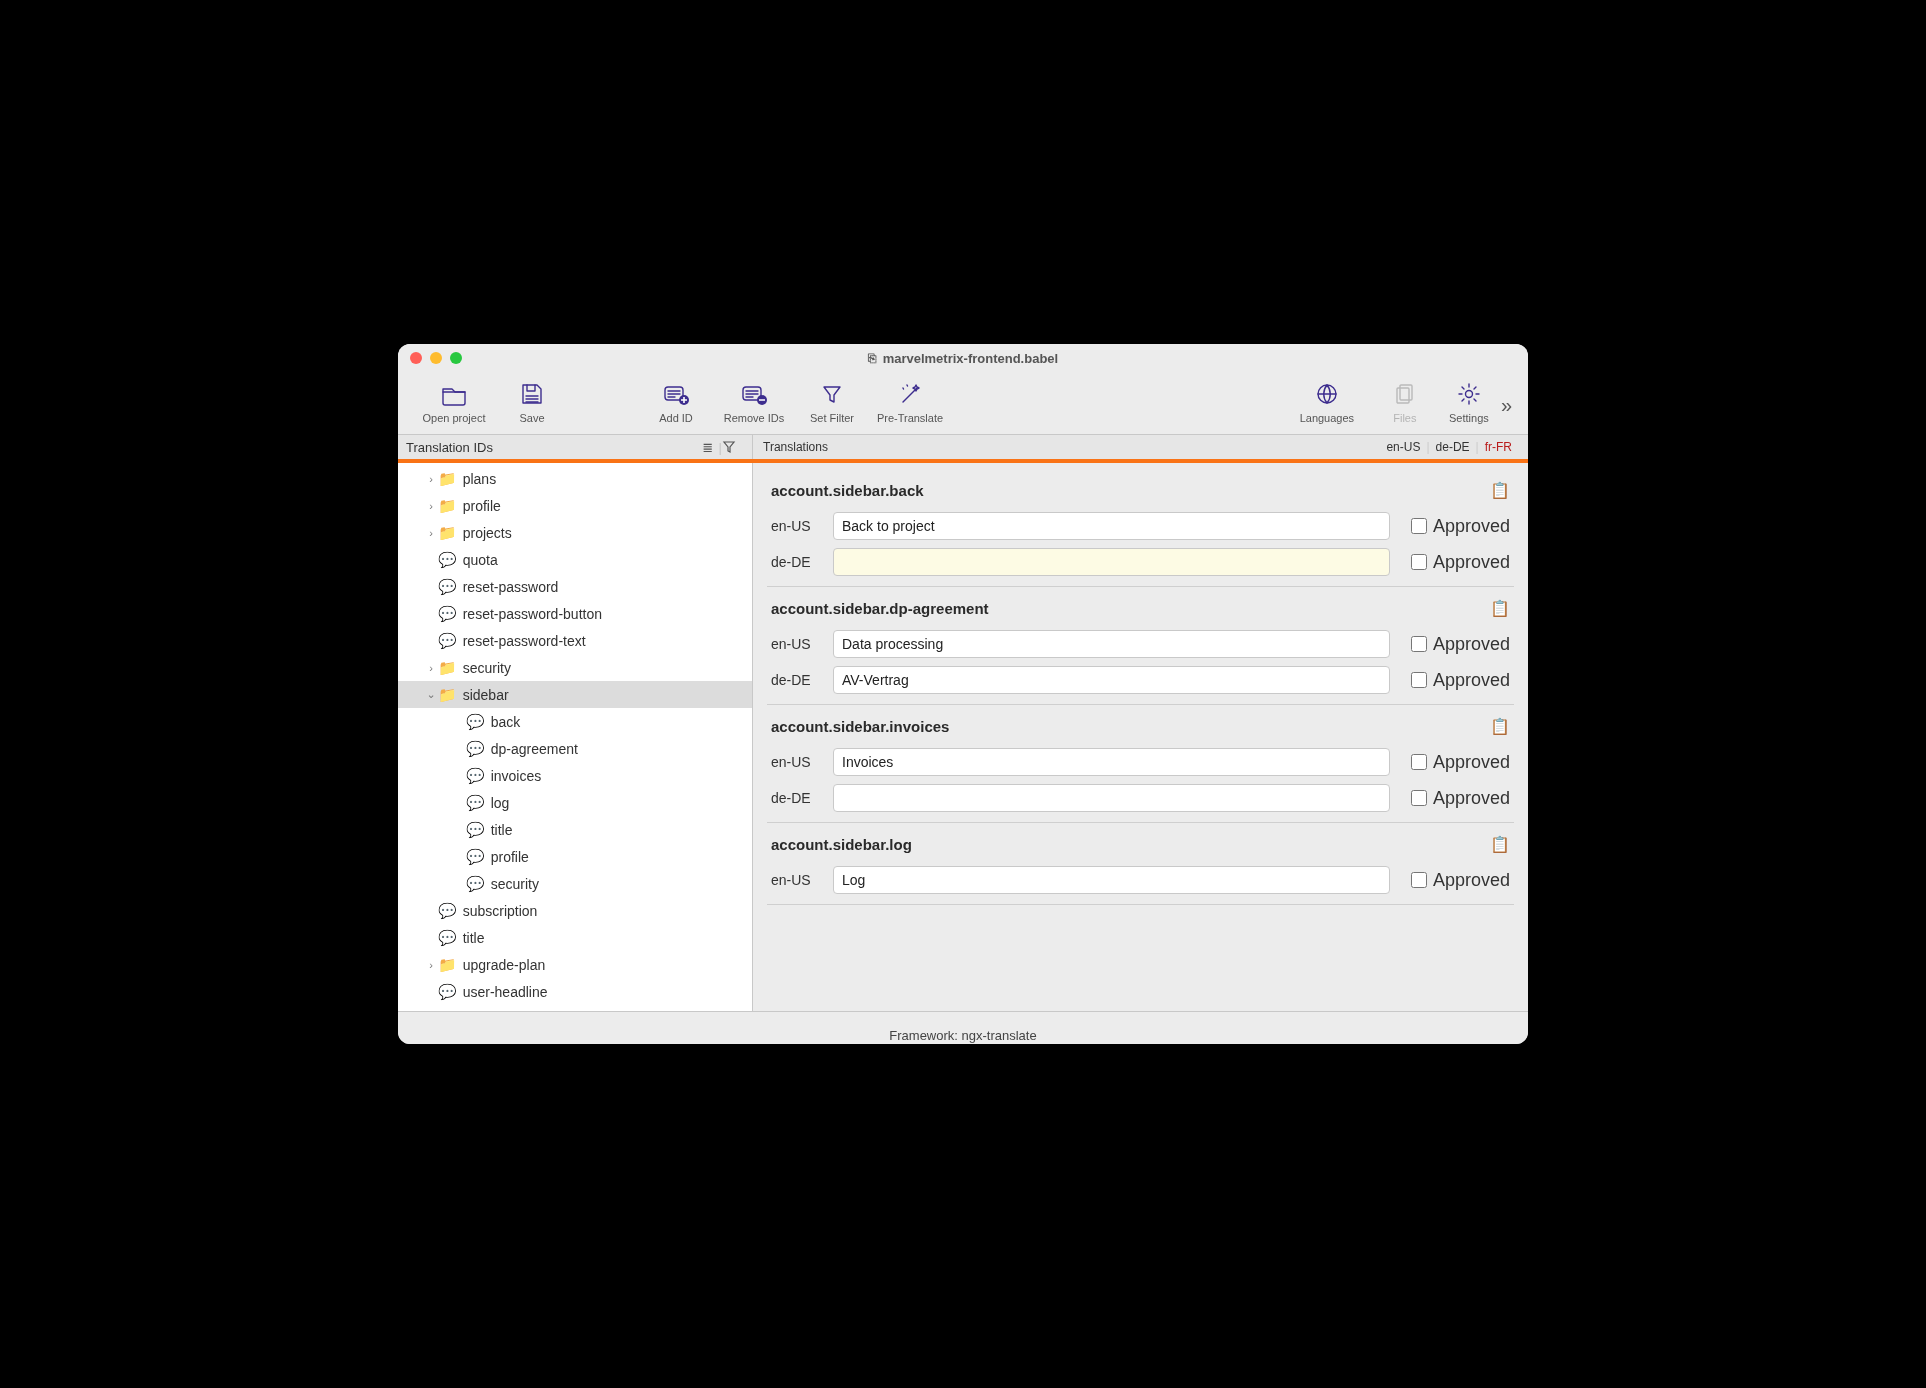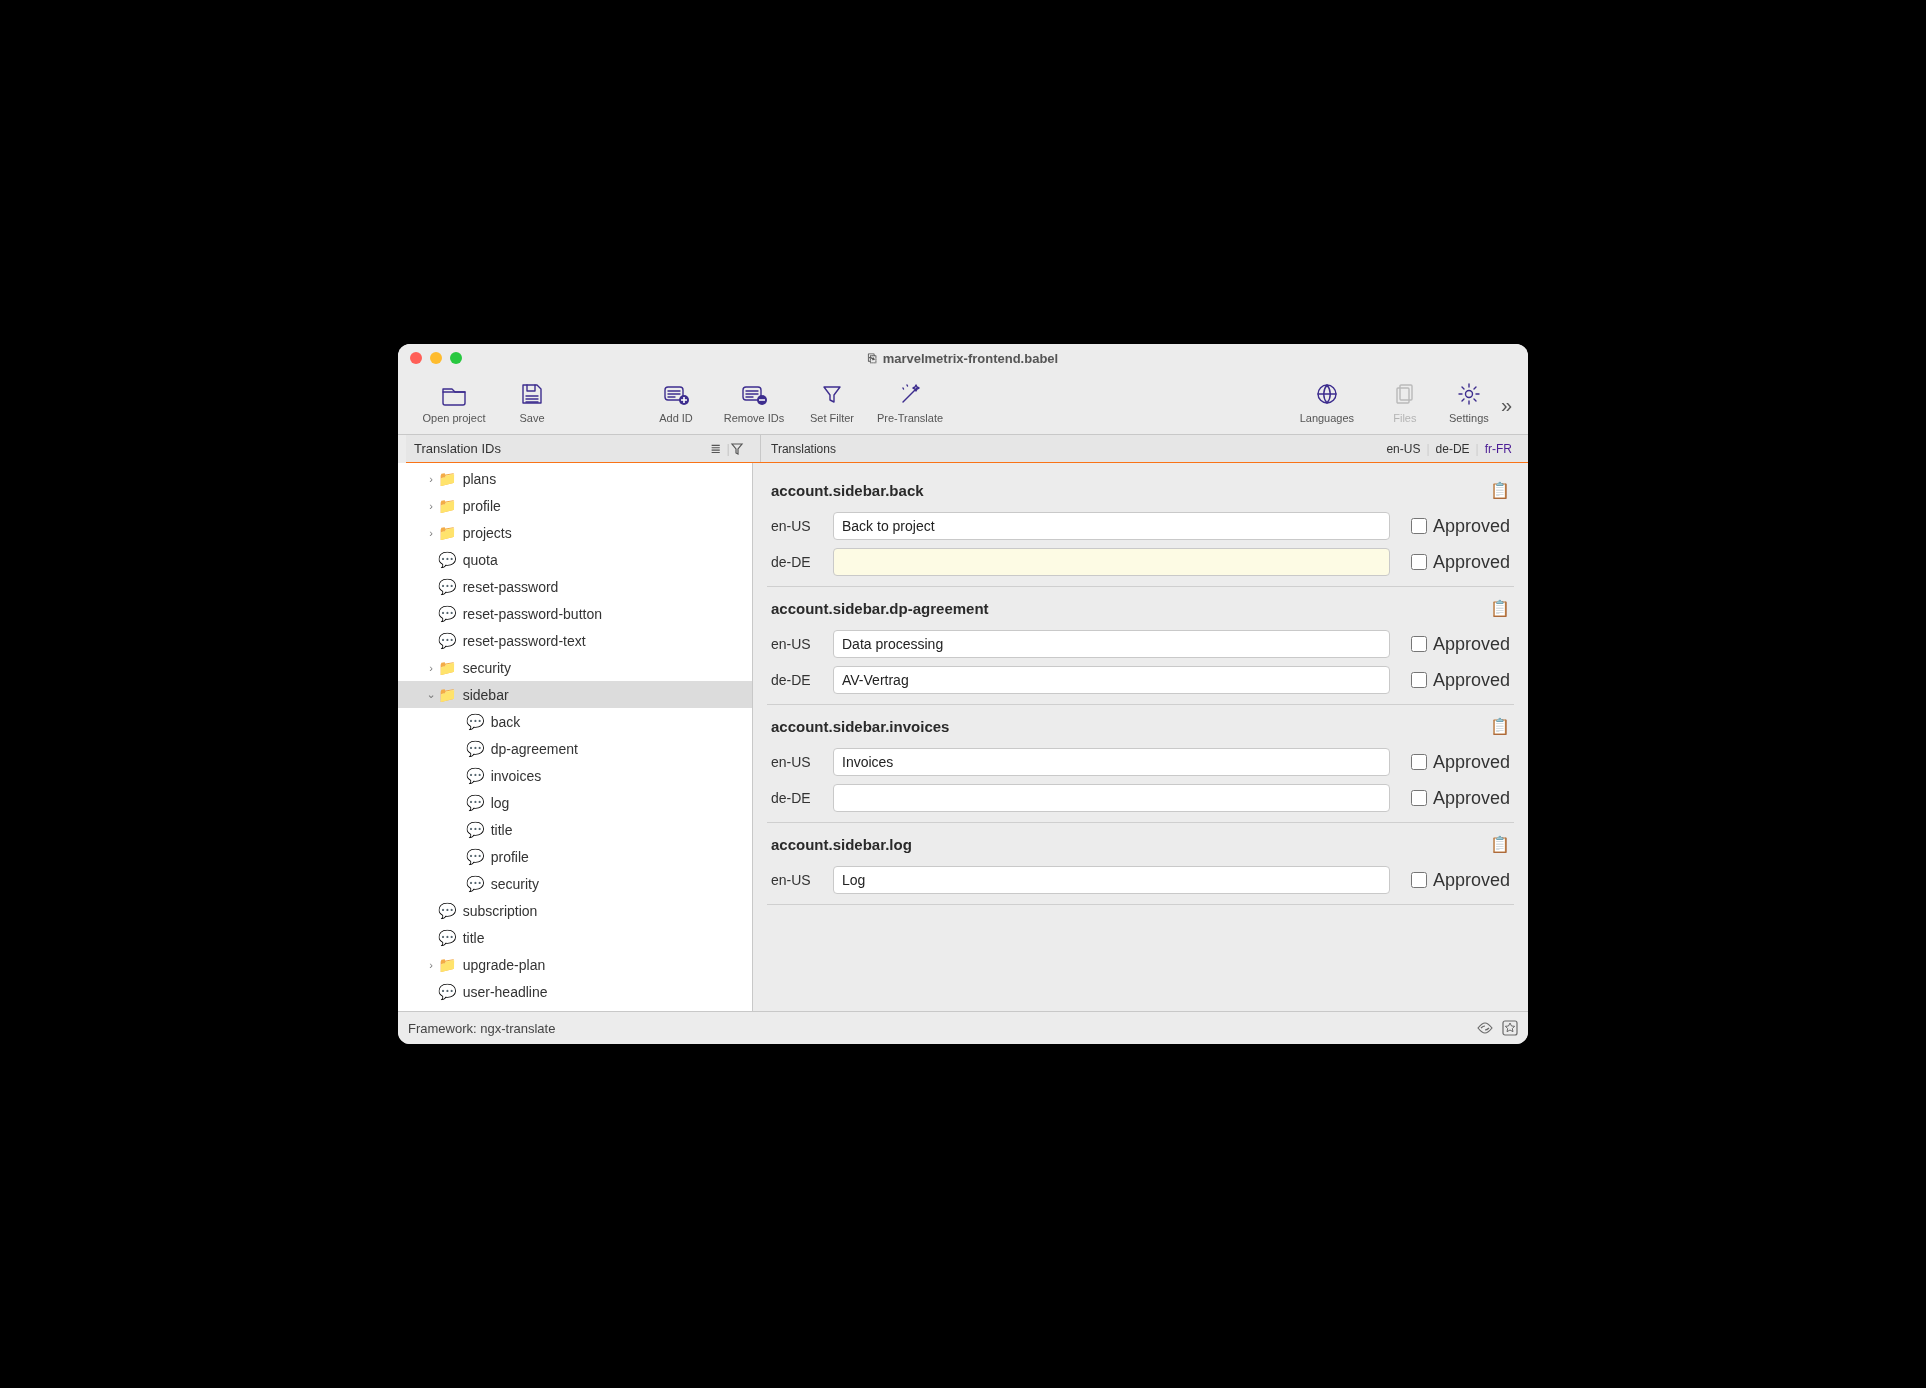--- a/index.html
+++ b/index.html
@@ -53,44 +53,43 @@
   }
   .tool.wide{width:92px;}
   .tool .ico { height:32px; display:flex; align-items:center; justify-content:center; font-size:24px; color:#3d2d8e; }
   .tool .lbl { font-size:11px; color:#555; margin-top:2px; text-align:center; }
   .tool.disabled .ico{color:#b9b9b9;} .tool.disabled .lbl{color:#b4b4b4;}
   .toolbar-spacer{flex:1;}
   .toolbar-overflow{align-self:center; font-size:20px; color:#555; padding-right:6px; cursor:pointer;}
   
   .paneheaders{
     display:flex;
-    border-bottom:1px solid #f97316;
+    border-bottom:4px solid #f97316;
     background:#e6e6e6;
     height:28px;
-    margin-left:8px;
   }
   .ph-left{
     width:355px;
     border-right:1px solid #c8c8c8;
     display:flex; align-items:center;
     padding:0 8px;
     font-size:13px; color:#333;
   }
   .ph-left .phspacer{flex:1;}
   .ph-left .phbtn{width:22px;text-align:center;color:#555;cursor:pointer;}
   .ph-left .phdiv{color:#c6c6c6;}
   .ph-right{
     flex:1;
     display:flex; align-items:center;
     padding:0 10px;
     font-size:12px; color:#333;
   }
   .ph-right .phspacer{flex:1;}
   .lang-tab{padding:0 6px; color:#333; cursor:pointer;}
-  .lang-tab.dis{color:#4c1d95;}
+  .lang-tab.dis{color:#b91c1c;}
   .lang-sep{color:#ccc;}
   
   .body{flex:1; display:flex; overflow:hidden;}
   .sidebar{
     width:355px; border-right:1px solid #c8c8c8;
     background:#fff; overflow-y:auto;
     font-size:14px;
     padding-top:2px;
   }
   .tree-row{
@@ -139,21 +138,21 @@
   .lang-input.highlight{background:#fdfbe4;}
   .approved{display:flex;align-items:center;gap:6px;width:110px;justify-content:flex-end;}
   .approved input{width:16px;height:16px;}
   .approved span{font-size:18px;color:#333;}
   
   .footer{
     height:28px; border-top:1px solid #c8c8c8;
     background:#ececec;
     display:flex; align-items:center;
     padding:16px 10px;
-    font-size:13px; color:#444;
+    font-size:13px; color:#444;flex-direction:column;
   }
   .footer .fspacer{flex:1;}
   .footer .ficon{color:#6a6a6a; font-size:15px; margin-left:8px; cursor:pointer;}
   svg{display:block;}
   .stroke{stroke:#3d2d8e;stroke-width:1.4;fill:none;stroke-linecap:round;stroke-linejoin:round;}
   .disabled svg .stroke{stroke:#b9b9b9;}
 </style>
 </head>
 <body>
 

